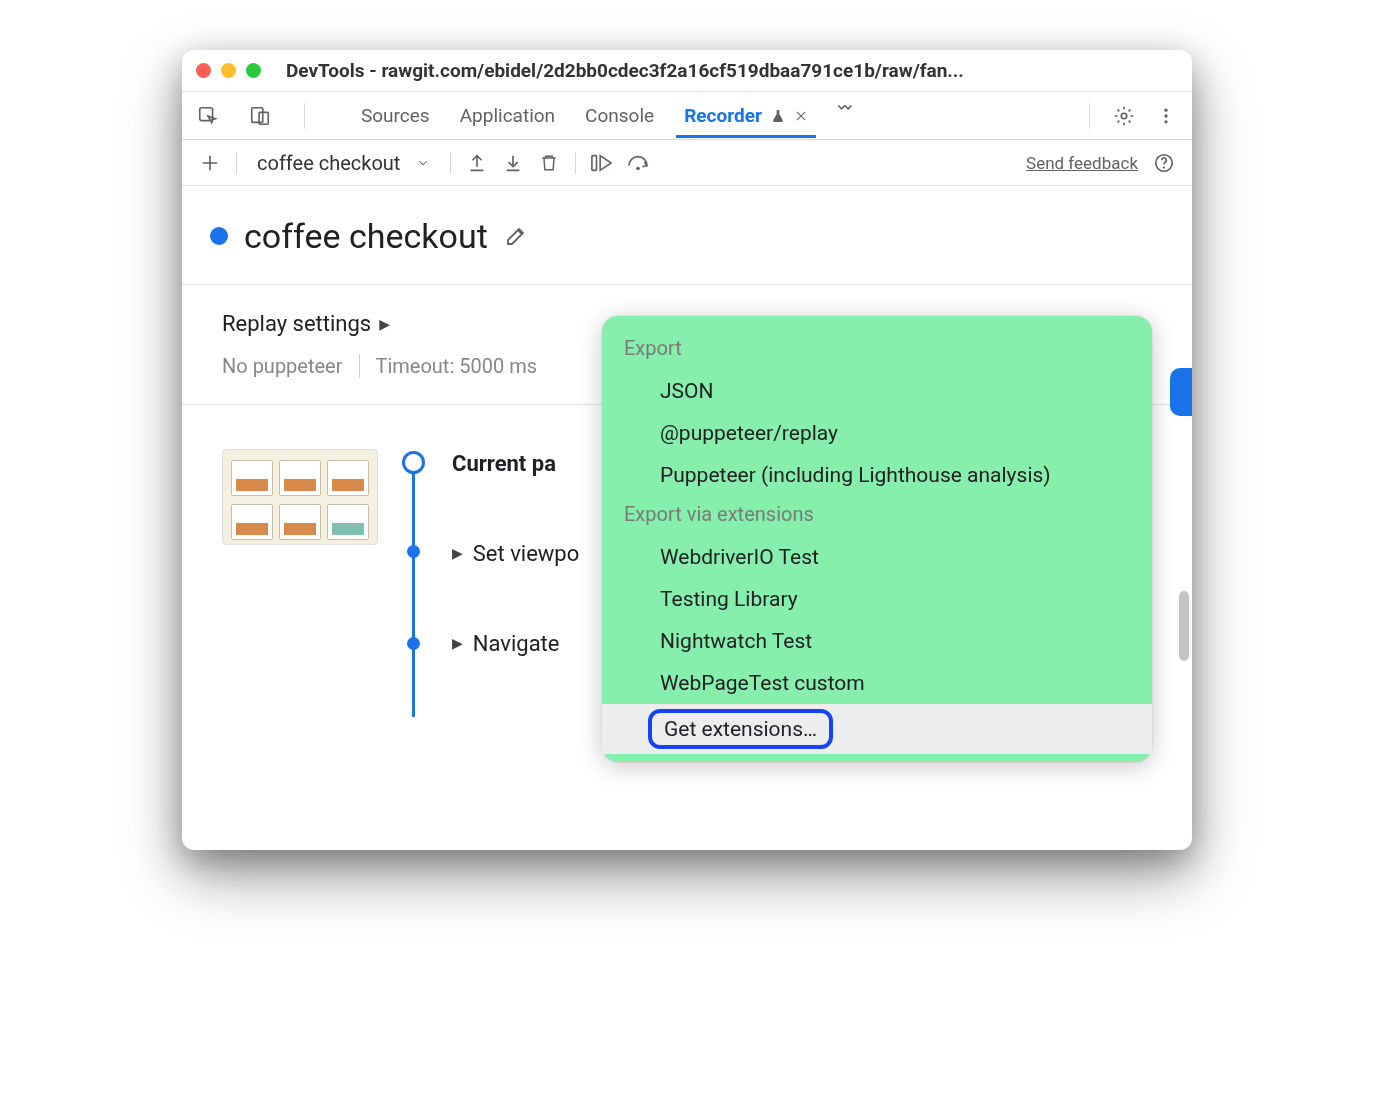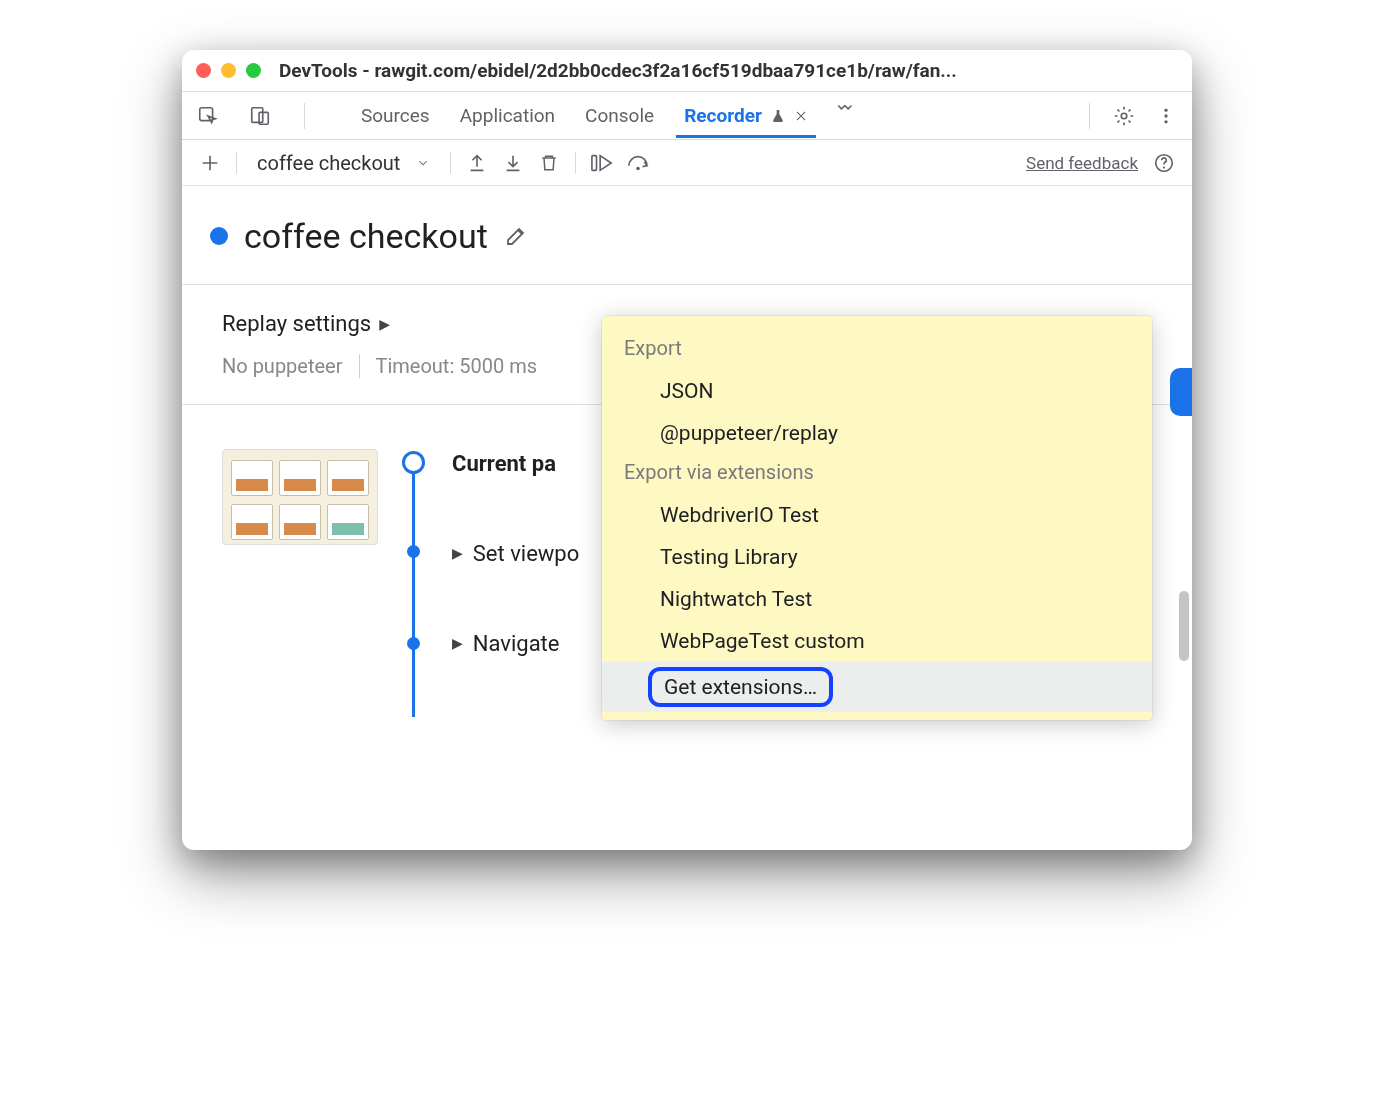--- a/index.html
+++ b/index.html
@@ -24,21 +24,21 @@
     display: flex;
     flex-direction: column;
   }
   
   .titlebar {
     height: 42px;
     display: flex;
     align-items: center;
     padding: 12px 14px;
     border-bottom: 1px solid #e0e0e0;
-    gap: 18px;
+    gap: 25px;
   }
   .traffic { display: flex; gap: 10px; }
   .dot { width: 15px; height: 15px; border-radius: 50%; }
   .dot.red { background: #ff5f56; }
   .dot.yellow { background: #ffbd2e; }
   .dot.green { background: #27c93f; }
   .title { font-weight: 700; font-size: 19px; color: #333; white-space: nowrap; overflow: hidden; text-overflow: ellipsis; flex: 1; }
 
   
   .tabs-row {
@@ -105,23 +105,23 @@
   .step.bold { font-weight:700; }
   .tri { font-size:14px; color:#444; }
   .step-kebab { position:absolute; right:-6px; color:#888; font-size:20px;}
 
   
   .dropdown {
     position:absolute;
     left: 420px;
     top: 130px;
     width: 550px;
-    background:#fef9c3;
+    background:#86efac;
     box-shadow: 0 4px 24px rgba(0,0,0,0.22), 0 0 0 1px rgba(0,0,0,0.05);
-    border-radius: 4px;
+    border-radius: 16px;
     padding: 14px 0 8px;
     z-index: 50;
   }
   .dd-section { font-size:20px; color:#7a7a7a; padding: 6px 22px 10px; }
   .dd-item { font-size:21px; color:#202124; padding: 9px 22px 9px 58px; cursor:pointer; }
   .dd-item.hover { background:#eceded; }
   .dd-item .ring { display:inline-block; border:4px solid #1443ff; border-radius:12px; padding:4px 12px; margin:-4px -12px;text-align:right; }
 
   
   .blue-peek { position:absolute; right:0; top:182px; width:22px; height:48px; background:#1a73e8; border-radius:10px 0 0 10px; }
@@ -319,20 +319,21 @@
           <span>Navigate</span>
           <span class="step-kebab">⋮</span>
         </div>
       </div>
     </div>
 
     <div class="dropdown">
       <div class="dd-section">Export</div>
       <div class="dd-item">JSON</div>
       <div class="dd-item">@puppeteer/replay</div>
+      <div class="dd-item">Puppeteer (including Lighthouse analysis)</div>
       <div class="dd-section">Export via extensions</div>
       <div class="dd-item">WebdriverIO Test</div>
       <div class="dd-item">Testing Library</div>
       <div class="dd-item">Nightwatch Test</div>
       <div class="dd-item">WebPageTest custom</div>
       <div class="dd-item hover">
         <span class="ring">Get extensions…</span>
       </div>
     </div>
 

